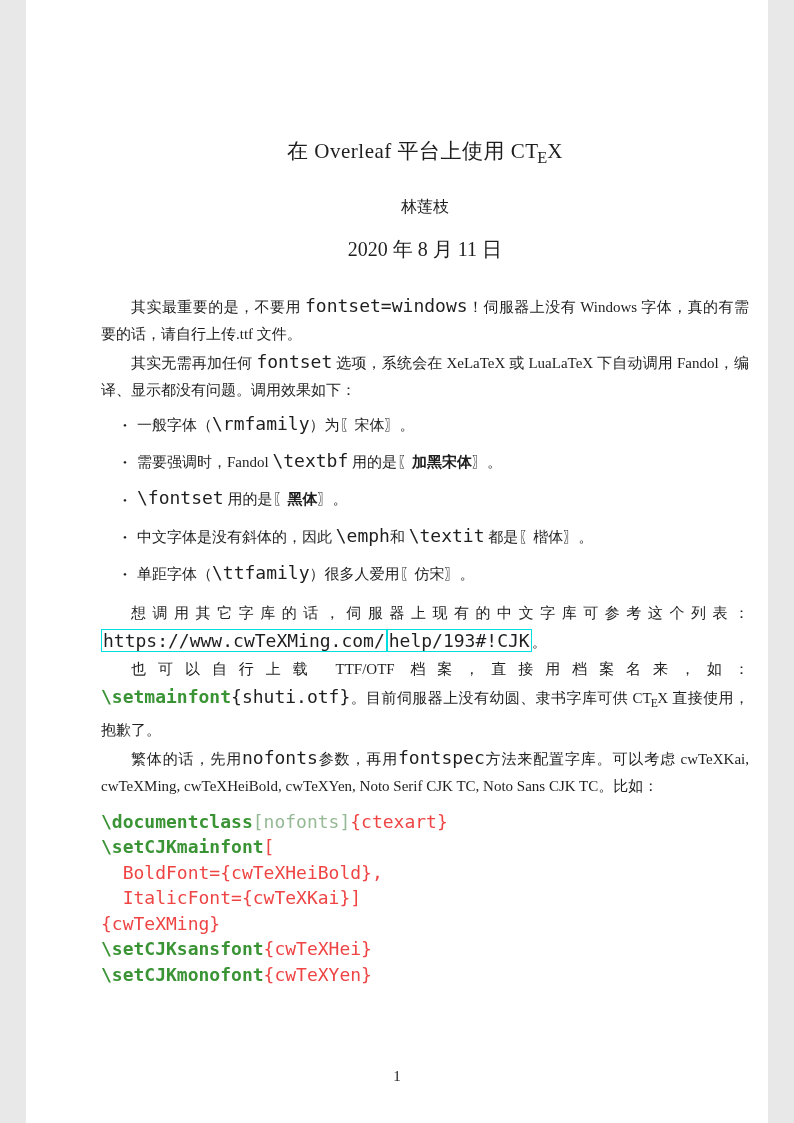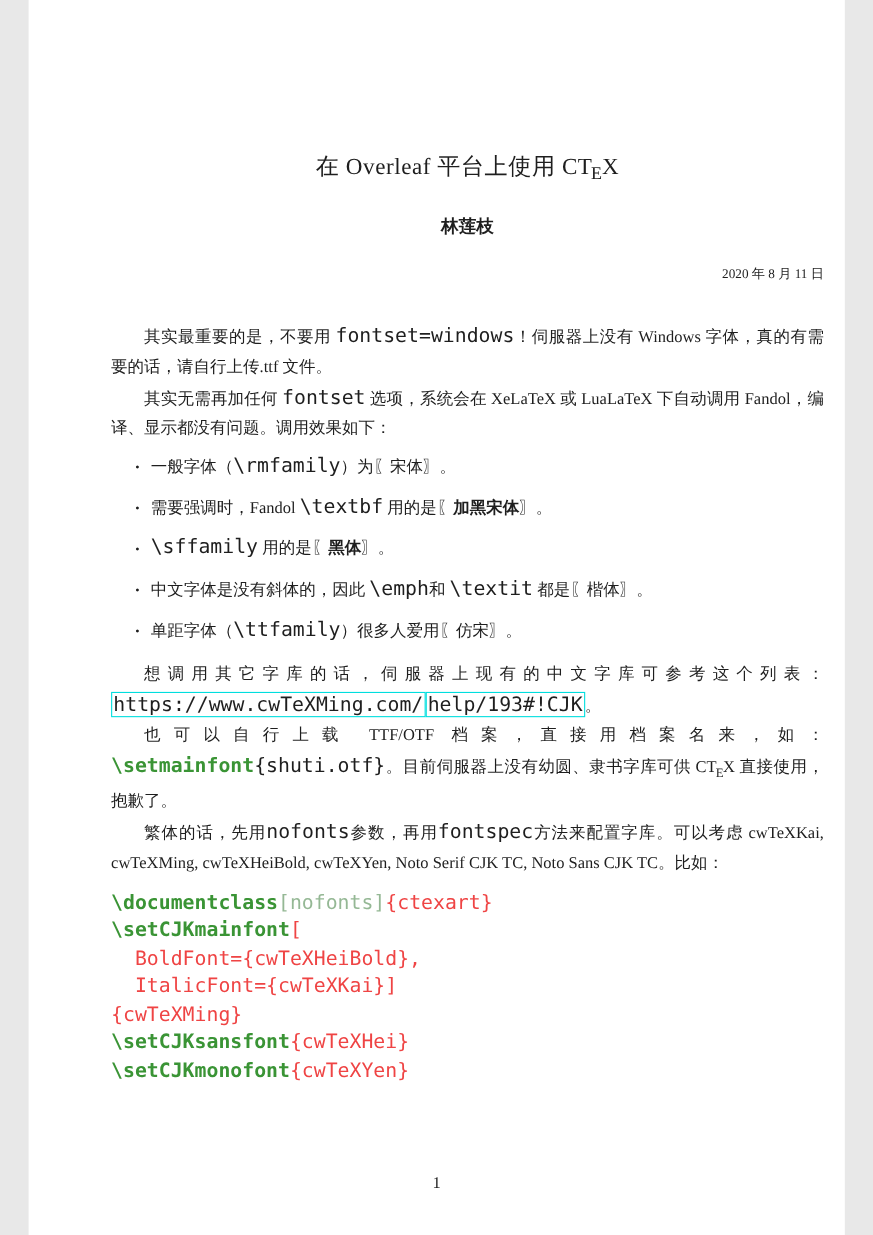--- a/index.html
+++ b/index.html
@@ -23,26 +23,25 @@
     text-align:center;
     font-size:21px;
     line-height:30px;
     letter-spacing:0.5px;
   }
   .doc-author{
     margin-top:23px;
     text-align:center;
     font-size:16px;
     line-height:22px;
-    font-weight:bold;
   }
   .doc-date{
     margin-top:20px;
-    text-align:right;
-    font-size:12px;
+    text-align:center;
+    font-size:20px;
     line-height:22px;
   }
   .doc-body{
     margin-top:32px;
     font-size:15px;
     line-height:27px;
     text-align:justify;
   }
   .para{
     margin:0;
@@ -109,21 +108,21 @@
   <div class="content">
     <div class="doc-title"><span class="r-n">在 Overleaf 平台上使用 CT</span><span class="r-sub">E</span><span class="r-n">X</span></div>
     <div class="doc-author">林莲枝</div>
     <div class="doc-date">2020 年 8 月 11 日</div>
     <div class="doc-body">
         <p class="para"><span class="r-n">其实最重要的是，不要用 </span><span class="r-m">fontset=windows</span><span class="r-n">！伺服器上没有 Windows 字体，真的有需要的话，请自行上传.ttf 文件。</span></p>
         <p class="para"><span class="r-n">其实无需再加任何 </span><span class="r-m">fontset</span><span class="r-n"> 选项，系统会在 XeLaTeX 或 LuaLaTeX 下自动调用 Fandol，编译、显示都没有问题。调用效果如下：</span></p>
         <ul class="bullets">
           <li><span class="bullet-marker">•</span><span class="r-n">一般字体（</span><span class="r-m">\rmfamily</span><span class="r-n">）为〖宋体〗。</span></li>
           <li><span class="bullet-marker">•</span><span class="r-n">需要强调时，Fandol </span><span class="r-m">\textbf</span><span class="r-n"> 用的是〖</span><span class="r-b">加黑宋体</span><span class="r-n">〗。</span></li>
-          <li><span class="bullet-marker">•</span><span class="r-m">\sffamily</span><span class="r-n"> 用的是〖</span><span class="r-b">黑体</span><span class="r-n">〗。</span></li>
+          <li><span class="bullet-marker">•</span><span class="r-m">\fontset</span><span class="r-n"> 用的是〖</span><span class="r-b">黑体</span><span class="r-n">〗。</span></li>
           <li><span class="bullet-marker">•</span><span class="r-n">中文字体是没有斜体的，因此 </span><span class="r-m">\emph</span><span class="r-n">和 </span><span class="r-m">\textit</span><span class="r-n"> 都是〖</span><span class="r-kai">楷体</span><span class="r-n">〗。</span></li>
           <li><span class="bullet-marker">•</span><span class="r-n">单距字体（</span><span class="r-m">\ttfamily</span><span class="r-n">）很多人爱用〖</span><span class="r-kai">仿宋</span><span class="r-n">〗。</span></li>
         </ul>
         <p class="para"><span class="r-n">想调用其它字库的话，伺服器上现有的中文字库可参考这个列表：</span><span class="r-link">https://www.cwTeXMing.com/</span><span class="r-link">help/193#!CJK</span><span class="r-n">。</span></p>
         <p class="para"><span class="r-n">也可以自行上载 TTF/OTF 档案，直接用档案名来，如：</span><span class="r-kw">\setmainfont</span><span class="r-m">{shuti.otf}</span><span class="r-n">。目前伺服器上没有幼圆、隶书字库可供 CT</span><span class="r-sub">E</span><span class="r-n">X 直接使用，抱歉了。</span></p>
         <p class="para"><span class="r-n">繁体的话，先用</span><span class="r-m">nofonts</span><span class="r-n">参数，再用</span><span class="r-m">fontspec</span><span class="r-n">方法来配置字库。可以考虑 cwTeXKai, cwTeXMing, cwTeXHeiBold, cwTeXYen, Noto Serif CJK TC, Noto Sans CJK TC。比如：</span></p>
         <pre class="code"><div class="code-line"><span class="r-kw">\documentclass</span><span class="r-opt">[nofonts]</span><span class="r-c">{ctexart}</span></div><div class="code-line"><span class="r-kw">\setCJKmainfont</span><span class="r-c">[</span></div><div class="code-line"><span class="r-c">  BoldFont={cwTeXHeiBold},</span></div><div class="code-line"><span class="r-c">  ItalicFont={cwTeXKai}]</span></div><div class="code-line"><span class="r-c">{cwTeXMing}</span></div><div class="code-line"><span class="r-kw">\setCJKsansfont</span><span class="r-c">{cwTeXHei}</span></div><div class="code-line"><span class="r-kw">\setCJKmonofont</span><span class="r-c">{cwTeXYen}</span></div></pre>
       </div>
   </div>
   <div class="page-number">1</div>

